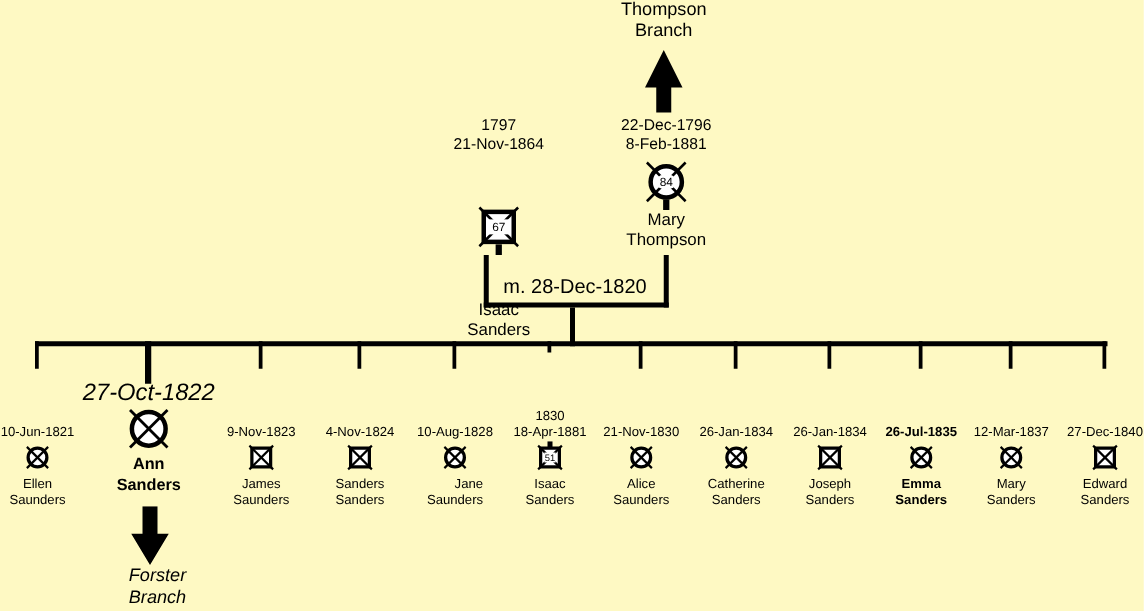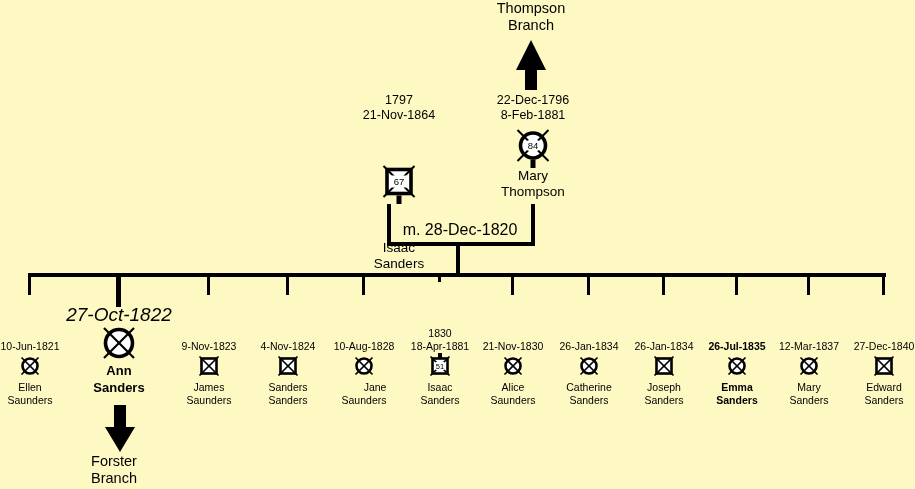--- a/index.html
+++ b/index.html
@@ -277,18 +277,18 @@
     </svg>
     <div class="names">
       <span>Edward</span>
       <span>Sanders</span>
     </div>
   </div>
 
   <svg class="arrow" style="left:102px;top:405px;" width="36" height="48" viewBox="0 0 36 48">
     <polygon points="12,0 24,0 24,22 33,22 18,47 3,22 12,22" fill="#000"></polygon>
   </svg>
-  <div class="branch-label" style="left:64px;top:453px;">
+  <div class="branch-label" style="left:76px;top:453px;font-style:italic;">
     <span>Forster</span><br>
     <span>Branch</span>
   </div>
 
 </div>
 
 </body></html>

